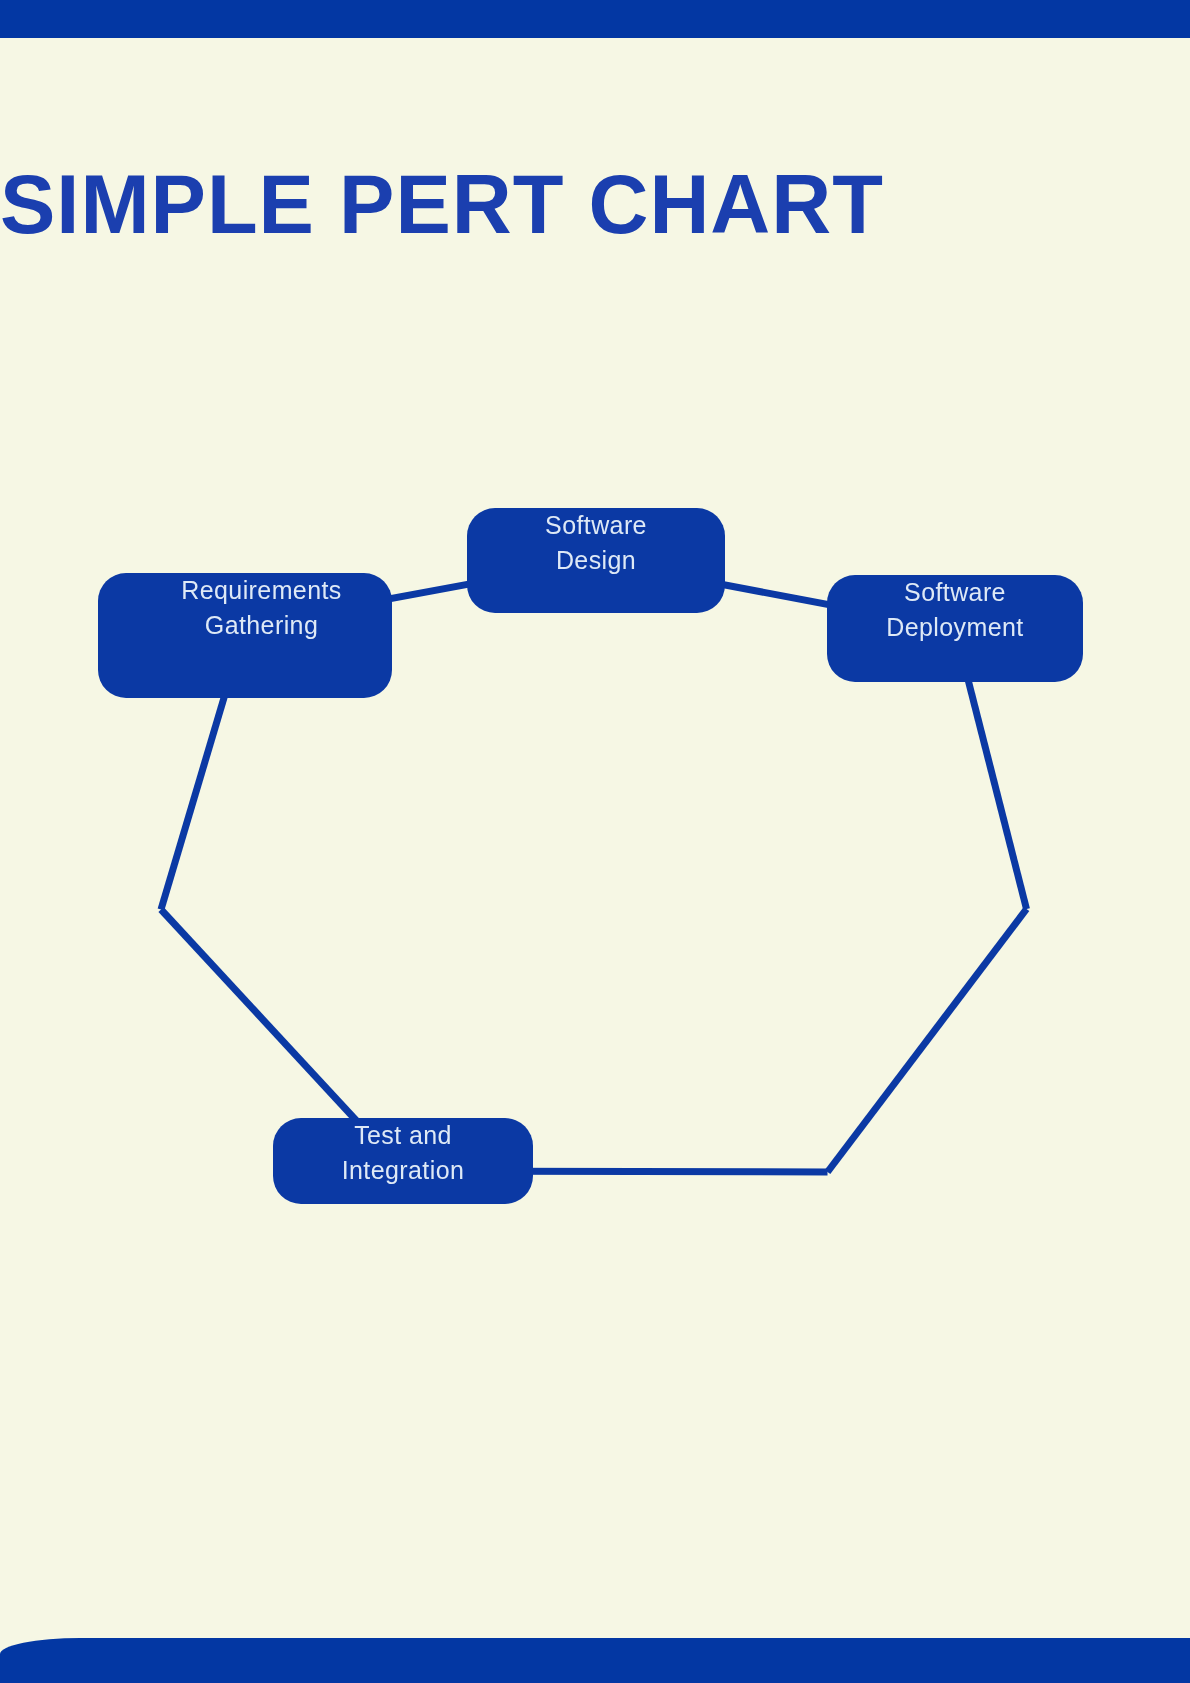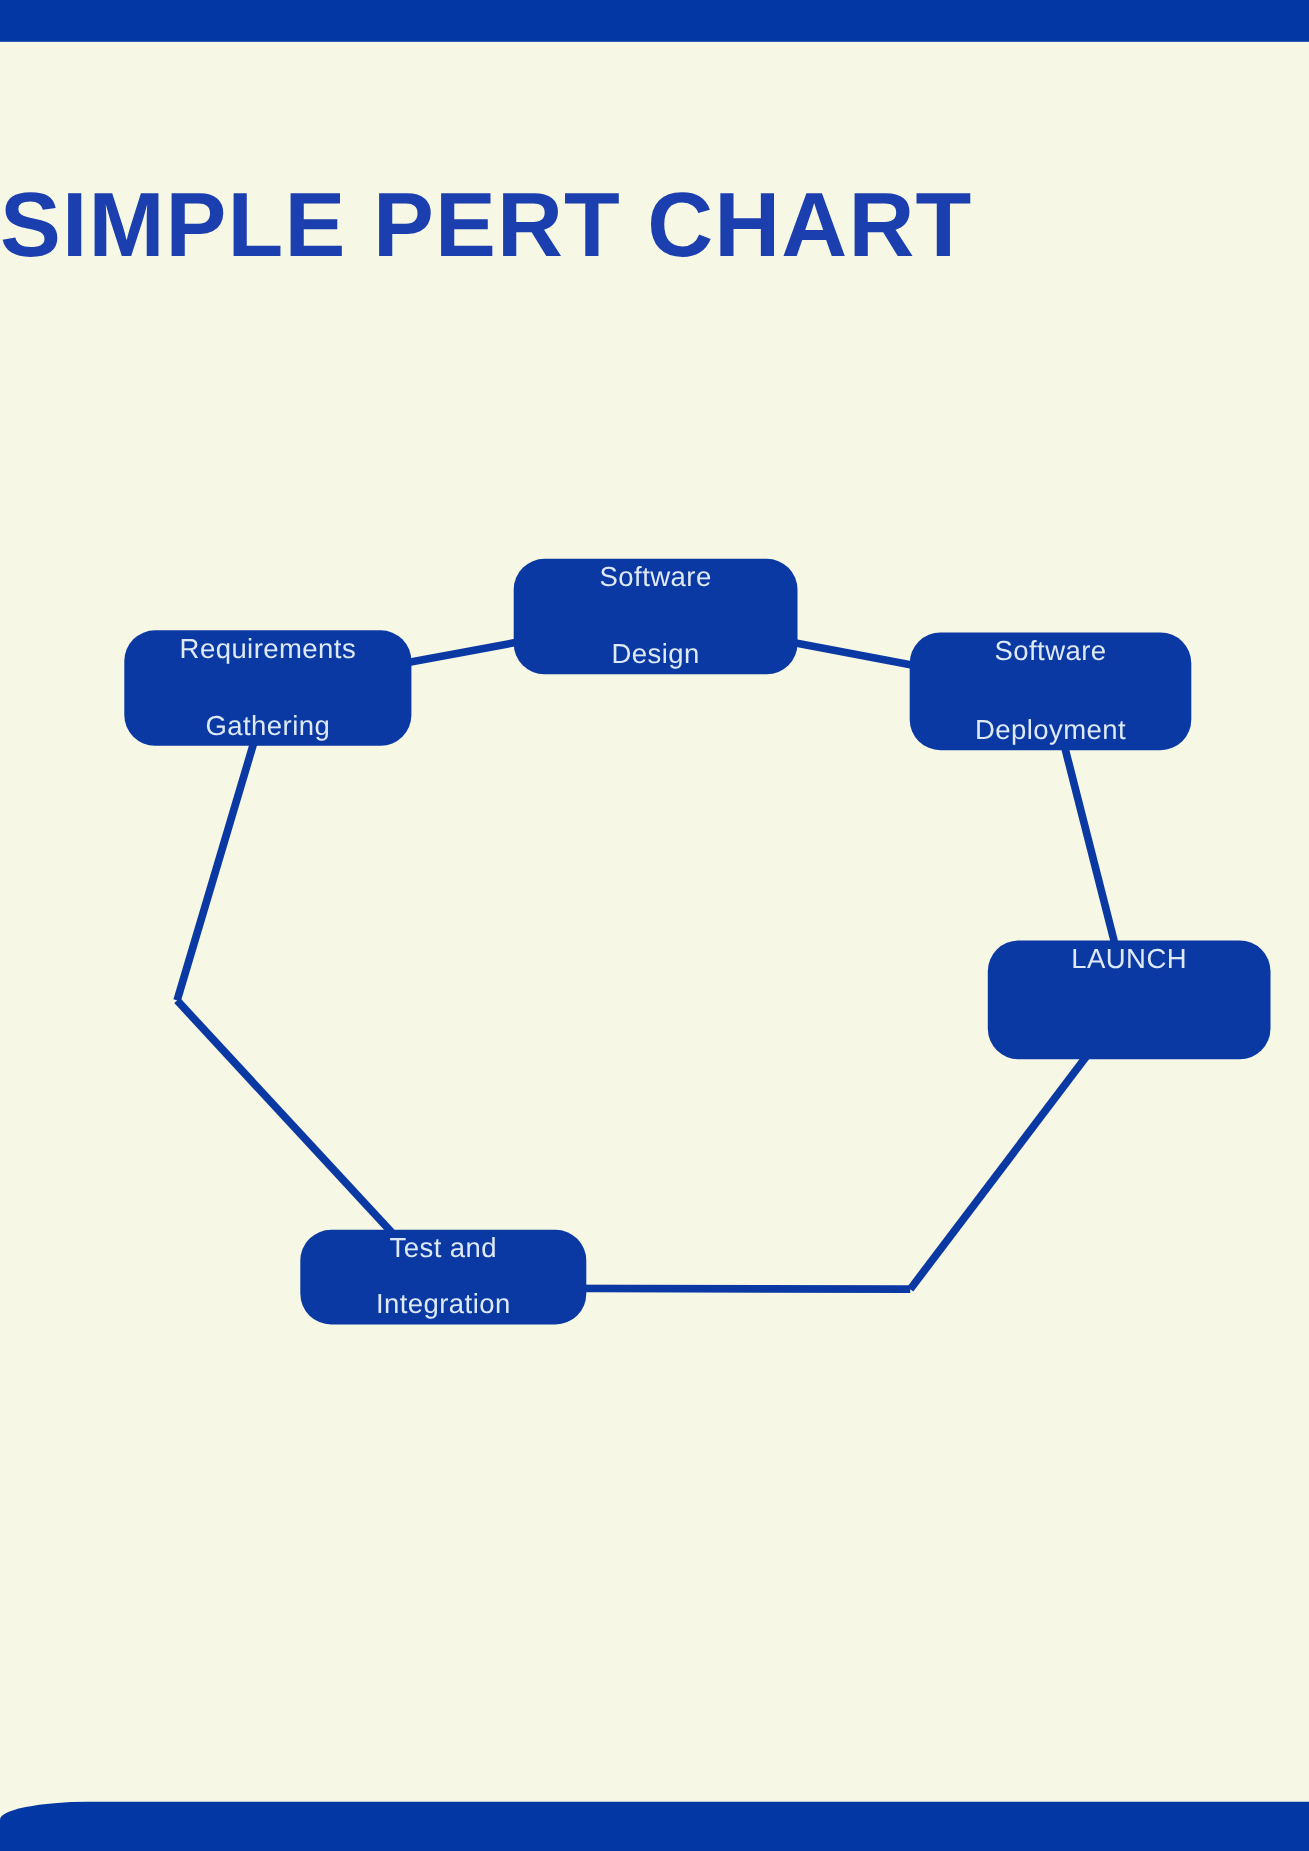--- a/index.html
+++ b/index.html
@@ -49,21 +49,21 @@
 
   .nodes-layer { position: absolute; left: 0; top: 0; width: 100%; height: 100%; }
 
   .node {
     position: absolute;
     background: var(--node-fill, #0B39A4);
     border-radius: 28px;
     display: flex;
     flex-direction: column;
     align-items: center;
-    justify-content: space-between;
+    justify-content: flex-start;
     text-align: center;
     color: var(--node-text, #DEE9F6);
     font-size: 25px;
     line-height: 35px;
     letter-spacing: 0.4px;
   }
 </style>
 </head>
 <body>
 
@@ -80,30 +80,27 @@
       <line x1="1026.5" y1="909" x2="827.5" y2="1172" stroke="#0B39A4" stroke-width="7"></line>
       <line x1="827.5" y1="1172" x2="403" y2="1171" stroke="#0B39A4" stroke-width="7"></line>
       <line x1="403" y1="1171" x2="161" y2="909.5" stroke="#0B39A4" stroke-width="7"></line>
     </svg>
 
   <div class="nodes-layer">
       <div class="node" style="left: 467px; top: 508px; width: 258px; height: 105px;">
         <div class="node-line">Software</div>
         <div class="node-line">Design</div>
       </div>
-      <div class="node" style="left: 113px; top: 573px; width: 261px; height: 105px;">
+      <div class="node" style="left: 98px; top: 573px; width: 261px; height: 125px; padding-left: 33px;">
         <div class="node-line">Requirements</div>
         <div class="node-line">Gathering</div>
       </div>
       <div class="node" style="left: 827px; top: 575px; width: 256px; height: 107px;">
         <div class="node-line">Software</div>
         <div class="node-line">Deployment</div>
-      </div>
-      <div class="node" style="left: 898px; top: 855px; width: 257px; height: 108px;">
-        <div class="node-line">LAUNCH</div>
       </div>
       <div class="node" style="left: 273px; top: 1118px; width: 260px; height: 86px;">
         <div class="node-line">Test and</div>
         <div class="node-line">Integration</div>
       </div>
     </div>
 
   <div class="bar-bottom"></div>
 </div>
 

